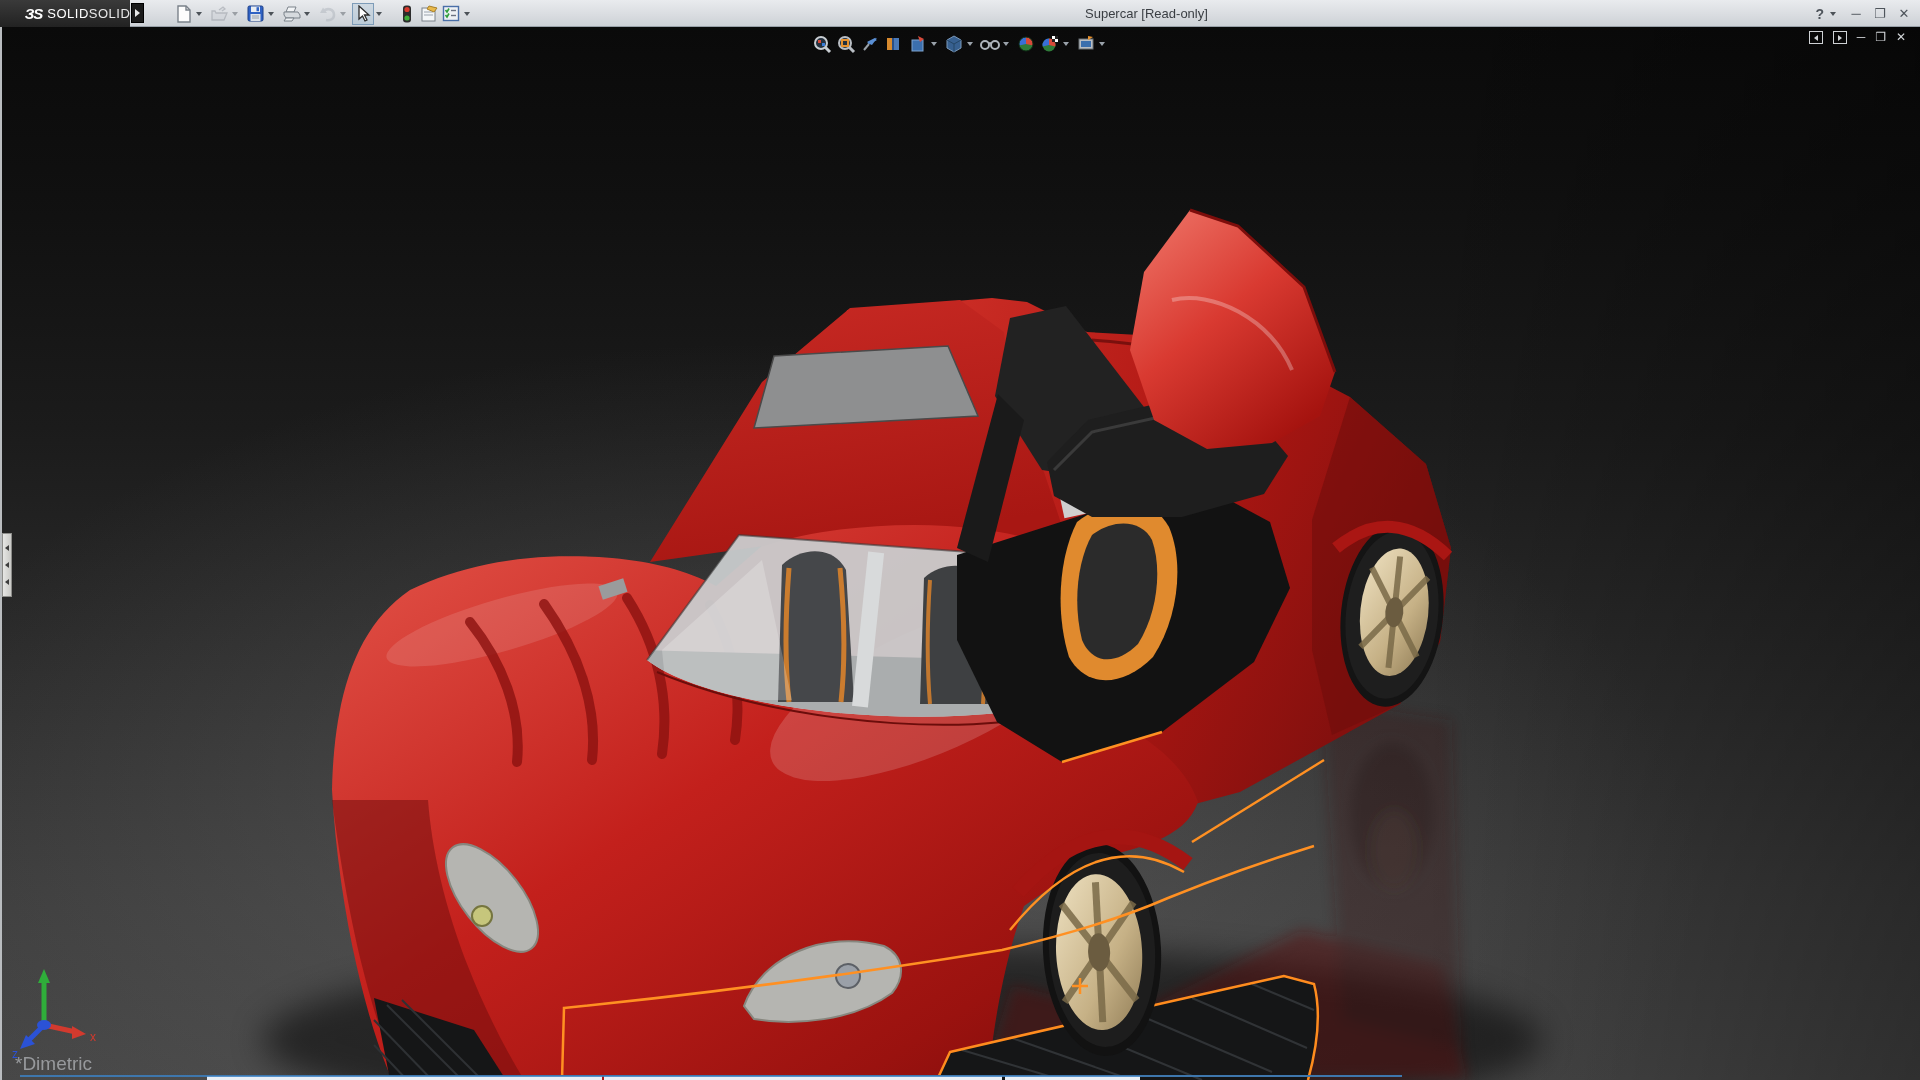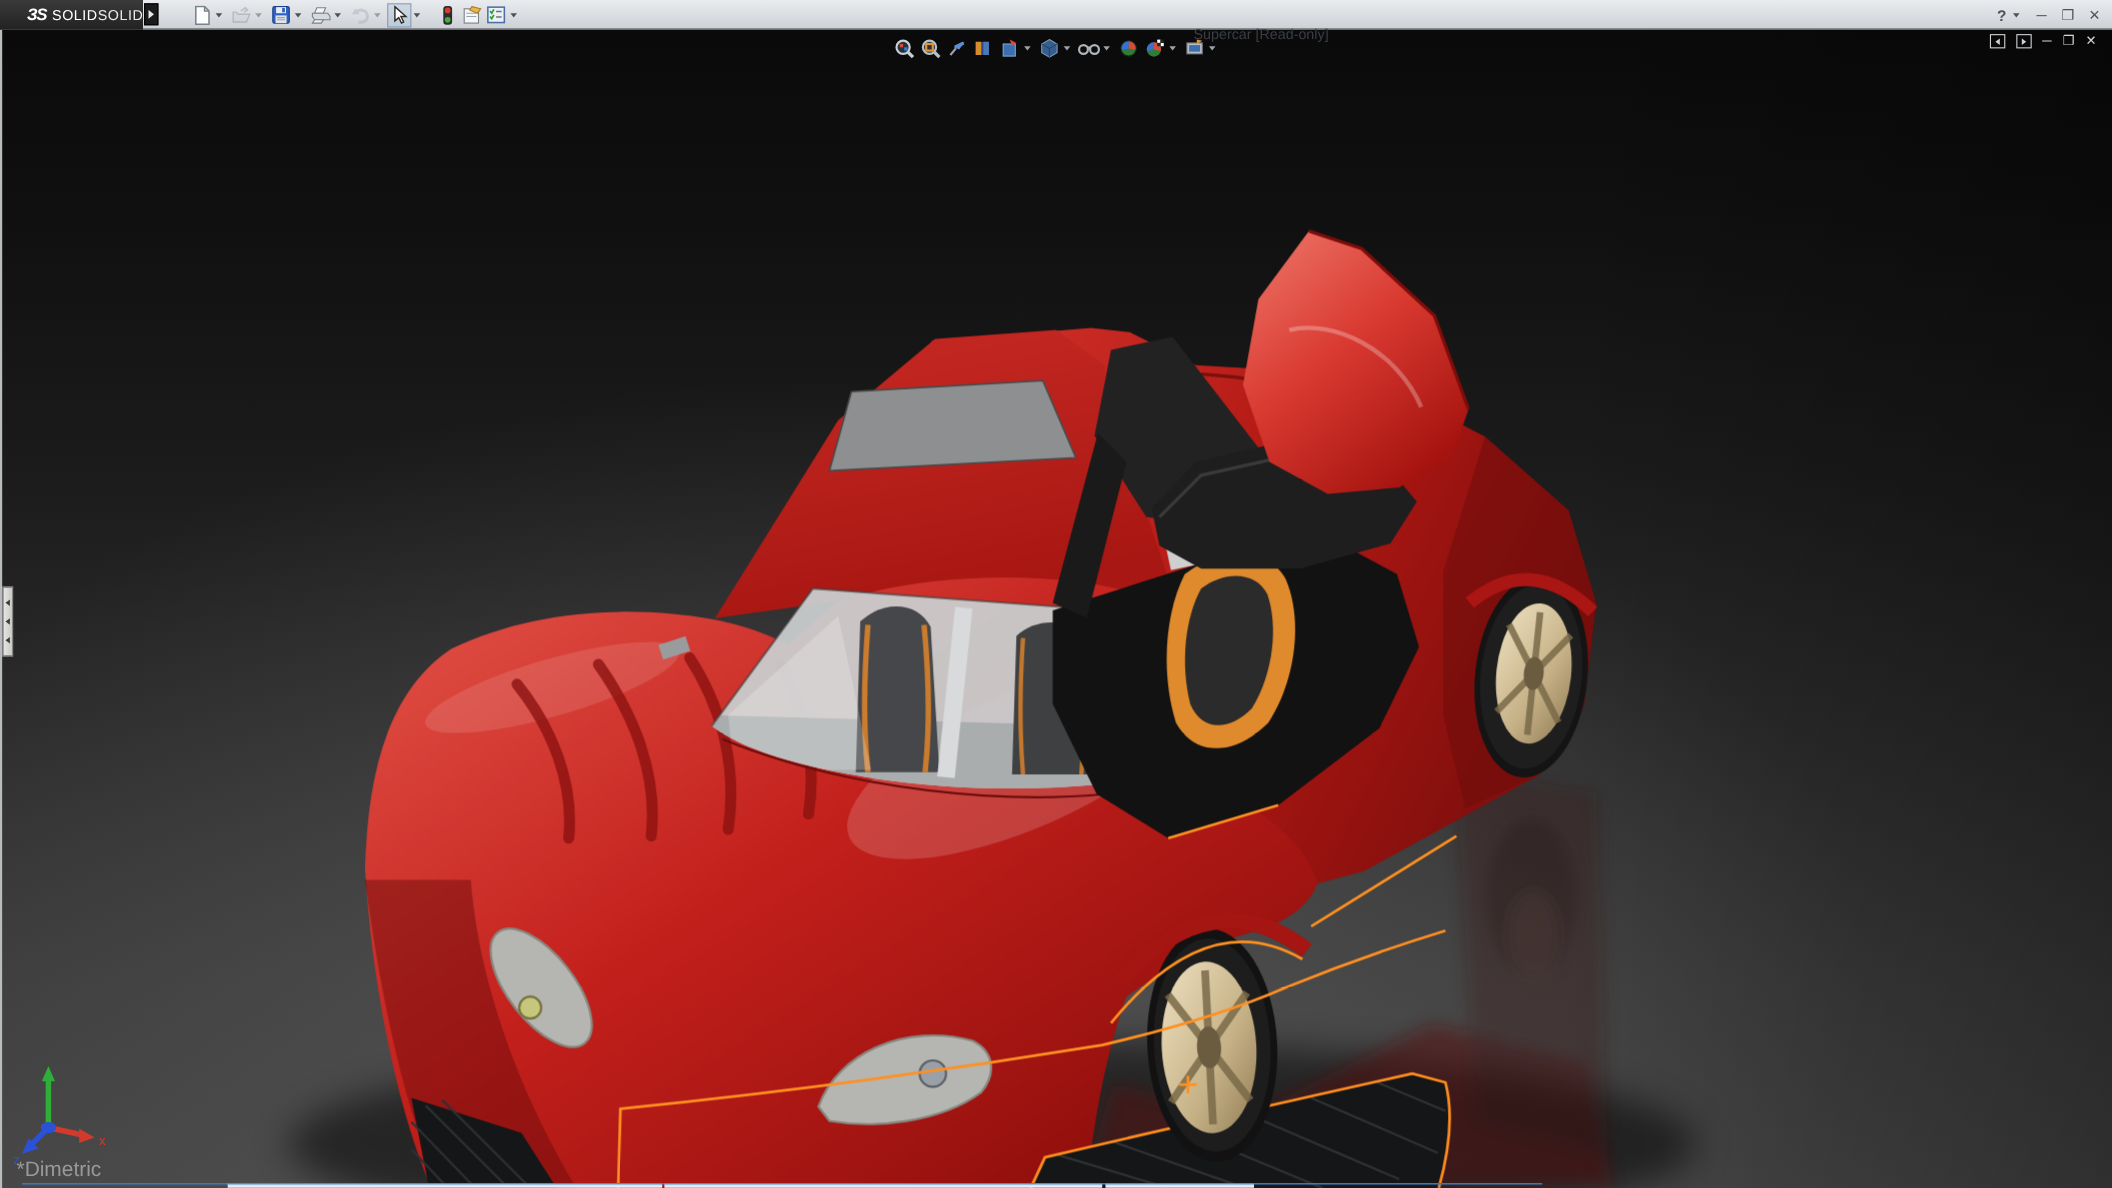--- a/index.html
+++ b/index.html
@@ -23,21 +23,21 @@
   .tri-right { width:0; height:0; border-top:4px solid transparent; border-bottom:4px solid transparent;
     border-left:5px solid #e8e8e8; }
   .main-toolbar { position:absolute; left:172px; top:2px; height:23px; display:flex; align-items:center; }
   .tb-btn { width:22px; height:22px; display:flex; align-items:center; justify-content:center; border:1px solid transparent; }
   .tb-btn.pressed { background:linear-gradient(180deg,#cfd9e2,#bccbd8); border:1px solid #7e9cb8; }
   .tb-btn.disabled { opacity:.45; }
   .caret { width:0; height:0; border-left:3px solid transparent; border-right:3px solid transparent;
     border-top:4px solid #4c5258; margin:0 6px 0 2px; }
   .caret.dis { opacity:.45; }
   .tb-gap { width:8px; }
-  .win-title { position:absolute; left:1085px; top:23px; font-size:13px; color:#3a3e43; white-space:nowrap; }
+  .win-title { position:absolute; left:1085px; top:6px; font-size:13px; color:#3a3e43; white-space:nowrap; }
   .tb-right { position:absolute; right:6px; top:3px; height:21px; display:flex; align-items:center; gap:4px; }
   .wc { color:#4e545b; font-size:13px; width:20px; text-align:center; }
   .help-glyph { font-size:14px; color:#4e545b; font-weight:bold; }
 
   
   .viewport { position:absolute; top:27px; left:0; width:1920px; height:1053px;
     background:
       linear-gradient(90deg, rgba(0,0,0,0) 74%, rgba(0,0,0,.32) 100%),
       radial-gradient(ellipse 1500px 850px at 40% 80%, rgba(105,105,105,.50), rgba(0,0,0,0) 62%),
       linear-gradient(180deg,#0a0a0a 0%,#101010 16%,#1b1b1b 38%,#2b2b2b 60%,#3c3c3c 82%,#464646 100%);

